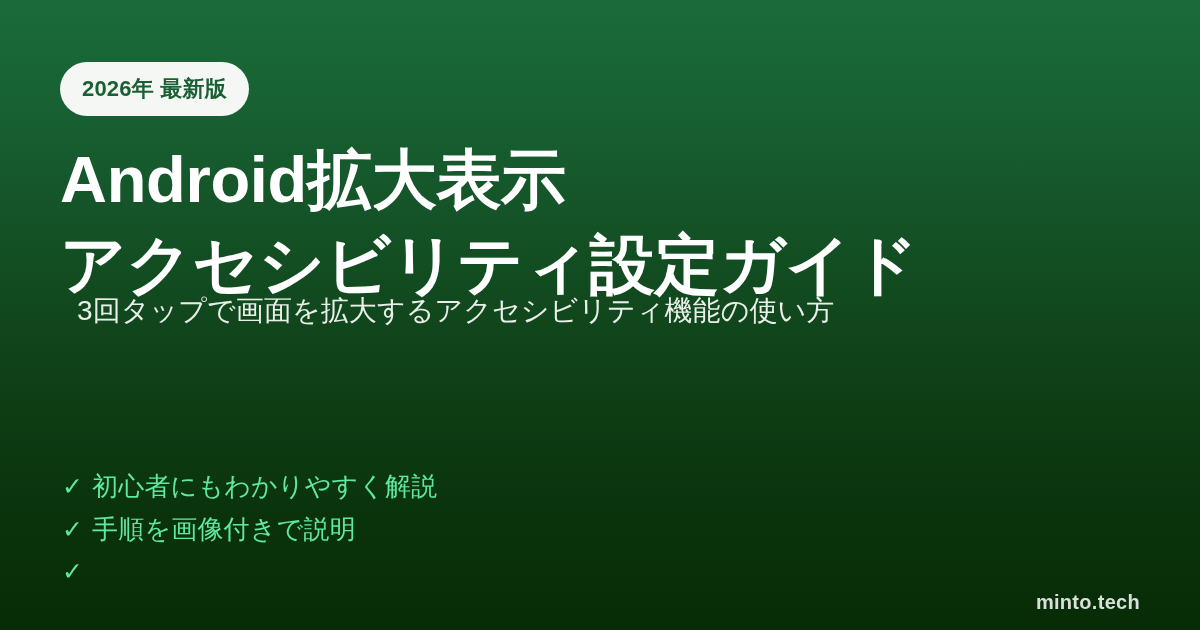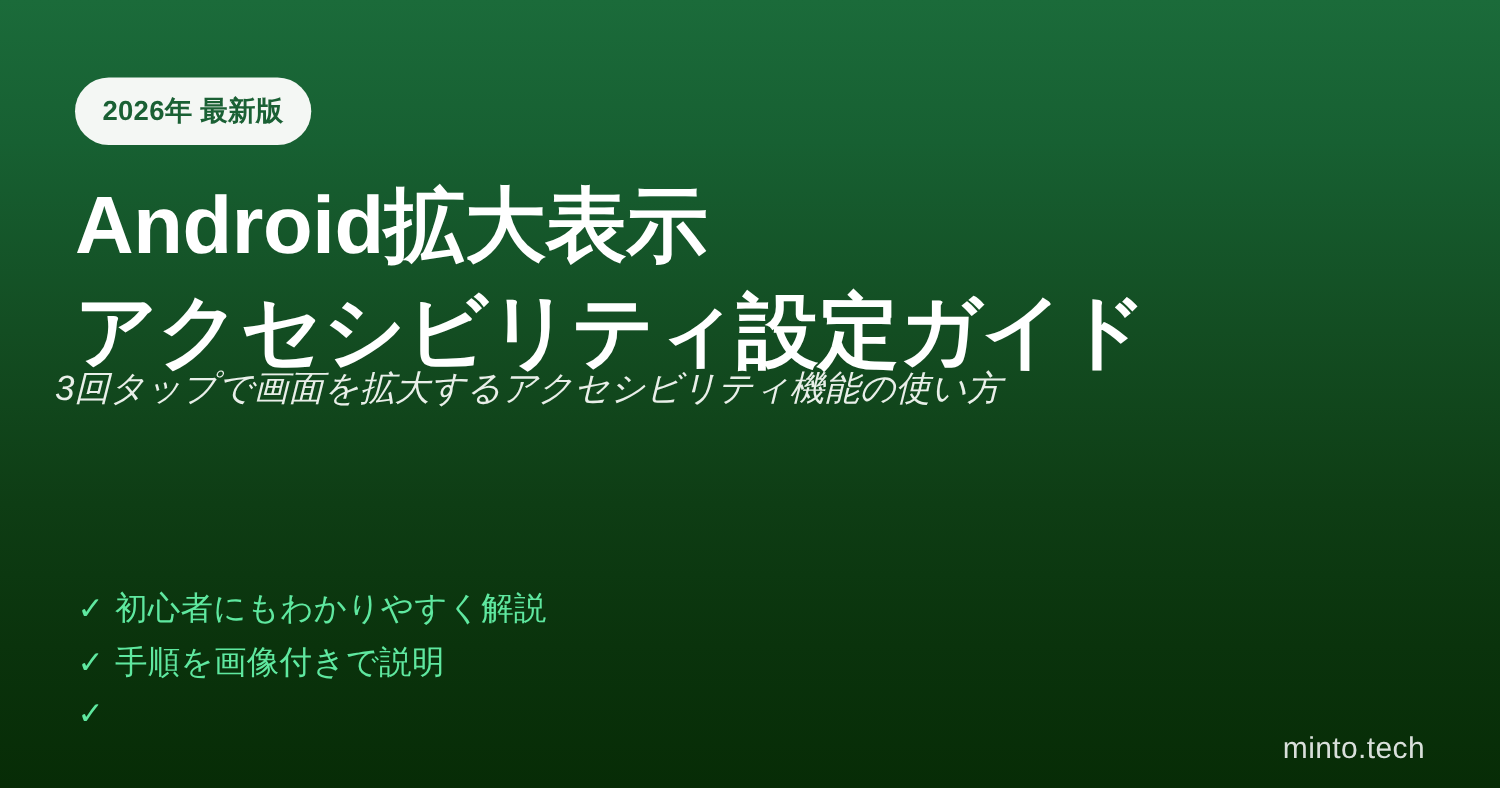--- a/index.html
+++ b/index.html
@@ -63,29 +63,28 @@
     font-weight: bold;
     color: #ffffff;
     line-height: 1.3;
     letter-spacing: -0.3px;
     white-space: nowrap;
   }
 
   
   .subtitle {
     position: absolute;
-    left: 44px;
+    left: 77px;
     top: 292px;
     font-size: 28px;
     font-weight: normal;
     color: #e9efe9;
     line-height: 1.35;
     letter-spacing: 0.1px;
     white-space: nowrap;
-    font-style: italic;
   }
 
   
   .features {
     position: absolute;
     left: 62px;
     top: 473px;
   }
   .feature-row {
     display: flex;
@@ -108,22 +107,22 @@
     line-height: 1;
     letter-spacing: 0.2px;
     white-space: nowrap;
   }
 
   
   .footer-brand {
     position: absolute;
     right: 60px;
     bottom: 16px;
-    font-size: 24px;
-    font-weight: normal;
+    font-size: 20px;
+    font-weight: bold;
     color: #d9dfdb;
     letter-spacing: 0.3px;
     line-height: 1.2;
     white-space: nowrap;
   }
 </style>
 </head>
 <body>
 
 <div id="og-card">

